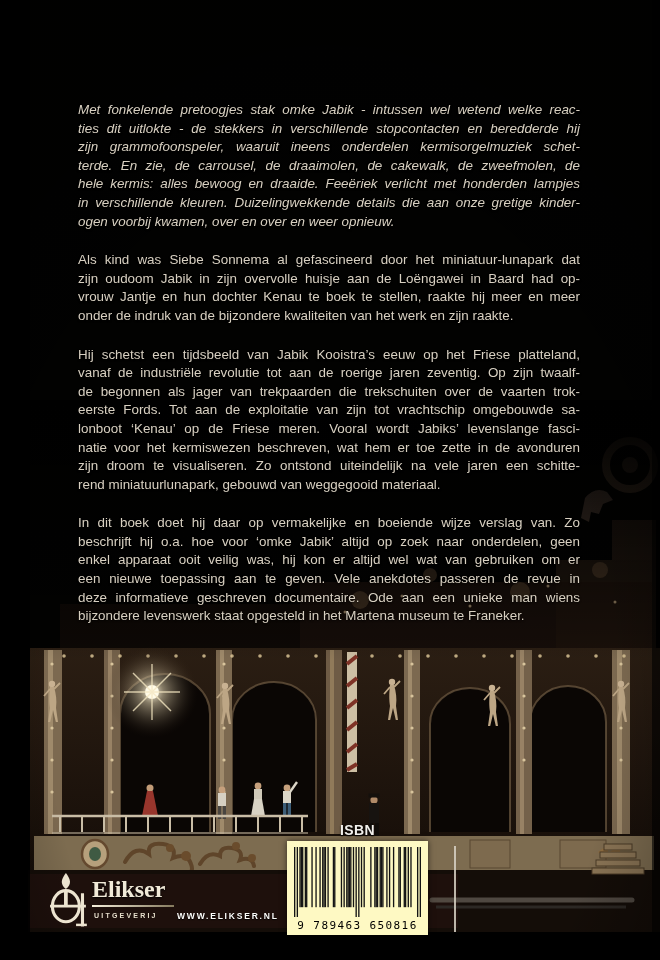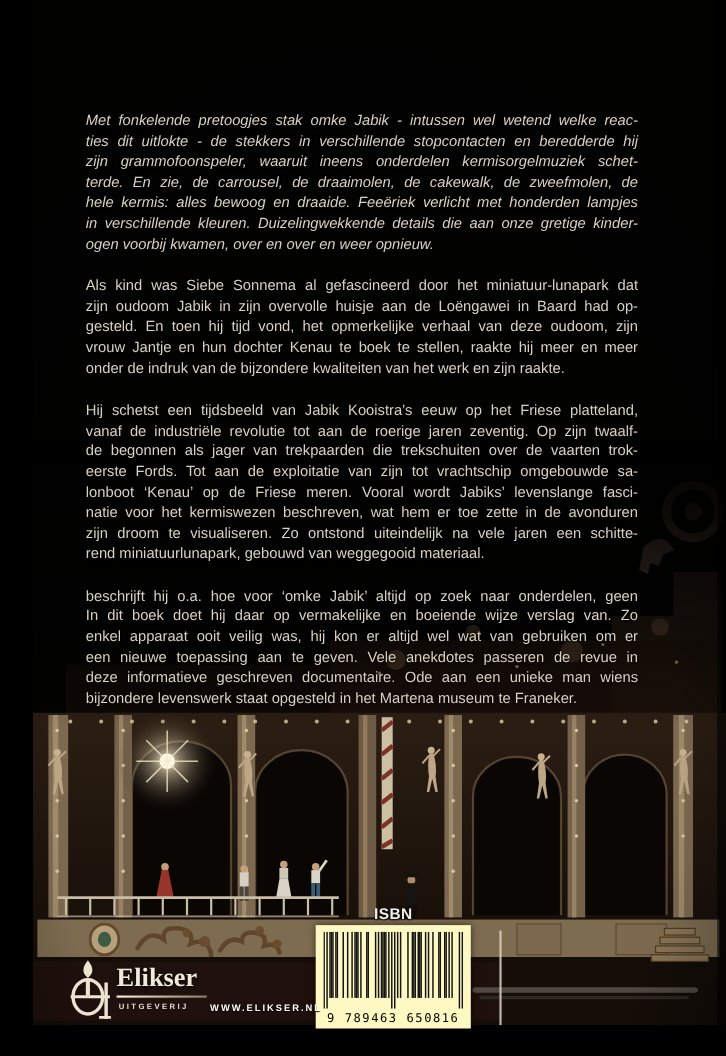--- a/index.html
+++ b/index.html
@@ -30,21 +30,21 @@
     position:absolute;left:287px;top:841px;width:141px;height:94px;
     background:#fef9c3;box-shadow:0 0 6px rgba(0,0,0,.6);
   }
   #barcode-svg{position:absolute;left:7px;top:6px;width:127px;height:70px;}
   .barcode-digits{
     position:absolute;left:0;bottom:3px;width:100%;text-align:center;
     font-family:"DejaVu Sans Mono",monospace;font-size:11px;letter-spacing:1.4px;color:#000;
   }
 
   
-  .publisher{position:absolute;left:64px;top:868px;width:250px;height:66px;text-align:right;}
+  .publisher{position:absolute;left:50px;top:868px;width:250px;height:66px;text-align:right;}
   .logo-svg{position:absolute;left:0;top:4px;width:38px;height:56px;}
   .pub-name{
     position:absolute;left:42px;top:8px;
     font-family:"Liberation Serif",serif;font-size:24px;font-weight:bold;
     color:#f1ead8;text-shadow:0 1px 2px #000;
   }
   .pub-underline{
     position:absolute;left:42px;top:37px;width:82px;height:2px;
     background:linear-gradient(90deg,#f5eeda,#857a5e);
   }
@@ -339,37 +339,36 @@
         <div class="line">ties dit uitlokte - de stekkers in verschillende stopcontacten en beredderde hij</div>
         <div class="line">zijn grammofoonspeler, waaruit ineens onderdelen kermisorgelmuziek schet-</div>
         <div class="line">terde. En zie, de carrousel, de draaimolen, de cakewalk, de zweefmolen, de</div>
         <div class="line">hele kermis: alles bewoog en draaide. Feeëriek verlicht met honderden lampjes</div>
         <div class="line">in verschillende kleuren. Duizelingwekkende details die aan onze gretige kinder-</div>
         <div class="line last">ogen voorbij kwamen, over en over en weer opnieuw.</div>
       </div>
       <div class="para">
         <div class="line">Als kind was Siebe Sonnema al gefascineerd door het miniatuur-lunapark dat</div>
         <div class="line">zijn oudoom Jabik in zijn overvolle huisje aan de Loëngawei in Baard had op-</div>
-        <div class="line">gesteld. En toen hij tijd vond, het opmerkelijke verhaal van deze oudoom, zijn</div>
         <div class="line">vrouw Jantje en hun dochter Kenau te boek te stellen, raakte hij meer en meer</div>
         <div class="line last">onder de indruk van de bijzondere kwaliteiten van het werk en zijn raakte.</div>
       </div>
       <div class="para">
         <div class="line">Hij schetst een tijdsbeeld van Jabik Kooistra’s eeuw op het Friese platteland,</div>
         <div class="line">vanaf de industriële revolutie tot aan de roerige jaren zeventig. Op zijn twaalf-</div>
         <div class="line">de begonnen als jager van trekpaarden die trekschuiten over de vaarten trok-</div>
         <div class="line">eerste Fords. Tot aan de exploitatie van zijn tot vrachtschip omgebouwde sa-</div>
         <div class="line">lonboot ‘Kenau’ op de Friese meren. Vooral wordt Jabiks’ levenslange fasci-</div>
         <div class="line">natie voor het kermiswezen beschreven, wat hem er toe zette in de avonduren</div>
         <div class="line">zijn droom te visualiseren. Zo ontstond uiteindelijk na vele jaren een schitte-</div>
         <div class="line last">rend miniatuurlunapark, gebouwd van weggegooid materiaal.</div>
       </div>
       <div class="para">
+        <div class="line">In dit boek doet hij daar op vermakelijke en boeiende wijze verslag van. Zo</div>
         <div class="line">beschrijft hij o.a. hoe voor ‘omke Jabik’ altijd op zoek naar onderdelen, geen</div>
-        <div class="line">In dit boek doet hij daar op vermakelijke en boeiende wijze verslag van. Zo</div>
         <div class="line">enkel apparaat ooit veilig was, hij kon er altijd wel wat van gebruiken om er</div>
         <div class="line">een nieuwe toepassing aan te geven. Vele anekdotes passeren de revue in</div>
         <div class="line">deze informatieve geschreven documentaire. Ode aan een unieke man wiens</div>
         <div class="line last">bijzondere levenswerk staat opgesteld in het Martena museum te Franeker.</div>
       </div>
     </div>
 
   <div class="isbn-label">ISBN 9789463650816</div>
   <div class="barcode-box">
     <svg id="barcode-svg" viewBox="0 0 95 50" preserveAspectRatio="none">

